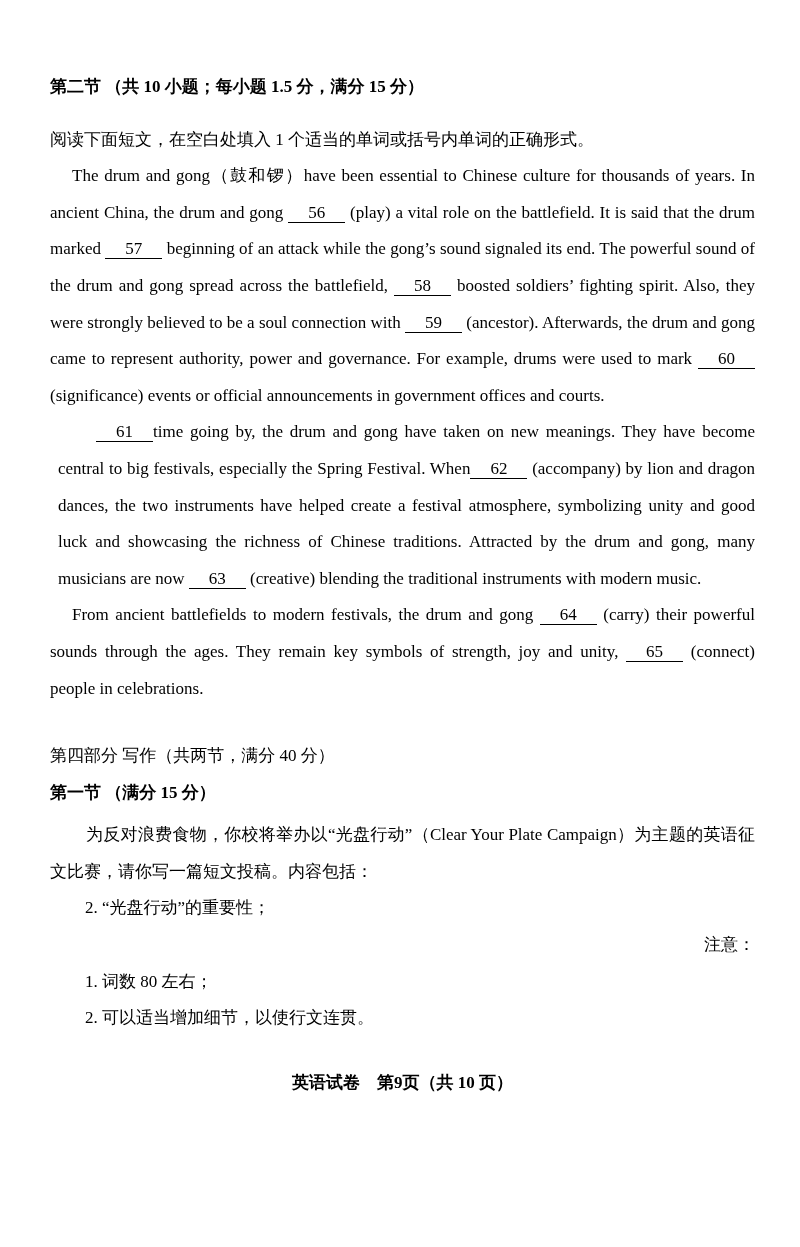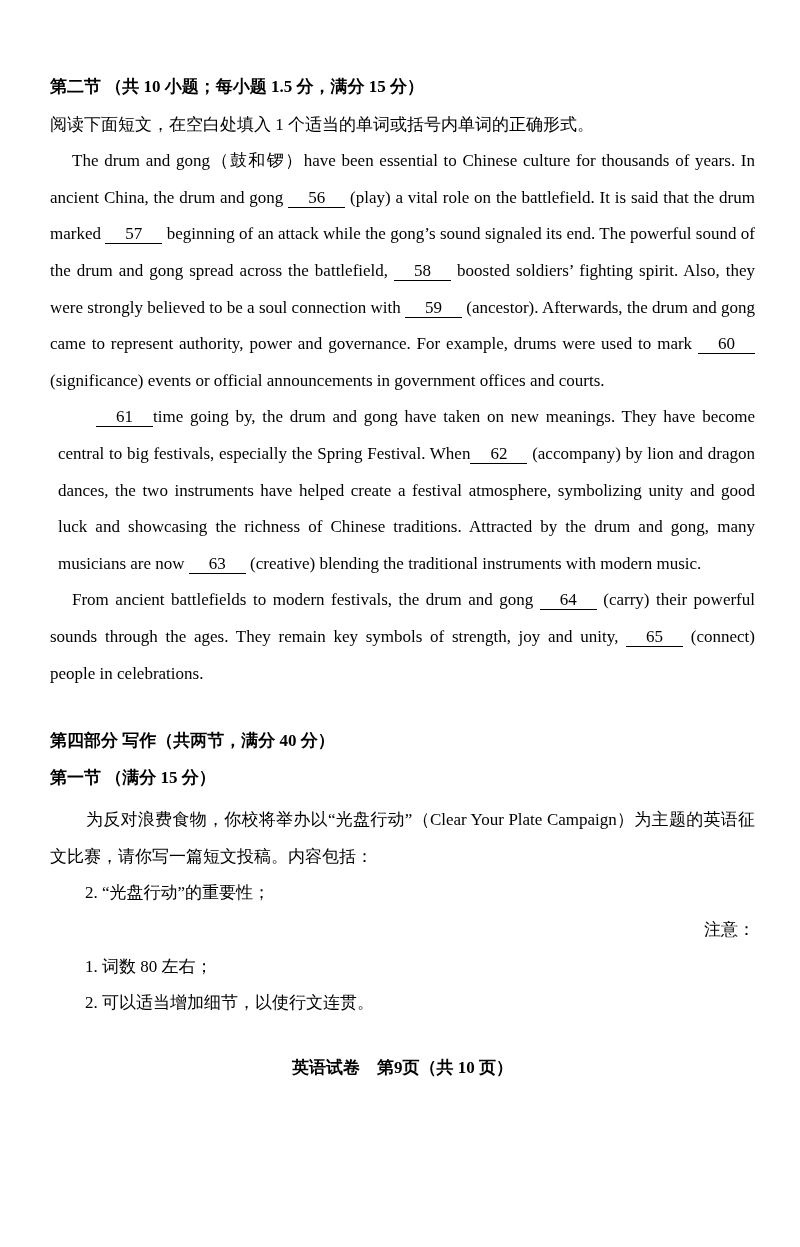--- a/index.html
+++ b/index.html
@@ -23,38 +23,38 @@
   p, h2, h3 {
     margin: 0;
     font-size: 17px;
     line-height: 36.6px;
     font-weight: normal;
   }
   .heading {
     font-weight: bold;
   }
   .instruction {
-    margin-top: 1px;
+    margin-top: 16px;
   }
   .para {
     text-align: justify;
     text-indent: 22px;
   }
   .para-blankstart {
     text-indent: 38px;
     margin-left: 8px;
   }
   .blank {
     padding: 0 20px;
     border-bottom: 1.5px solid #000;
     white-space: nowrap;
   }
   .section4-heading {
     margin-top: 31px;
-    font-weight: bold;
+    font-weight: normal;
   }
   .section4-subheading {
     font-weight: bold;
   }
   .intro {
     margin-top: 6px;
     text-align: justify;
     text-indent: 36px;
   }
   .list-item {

